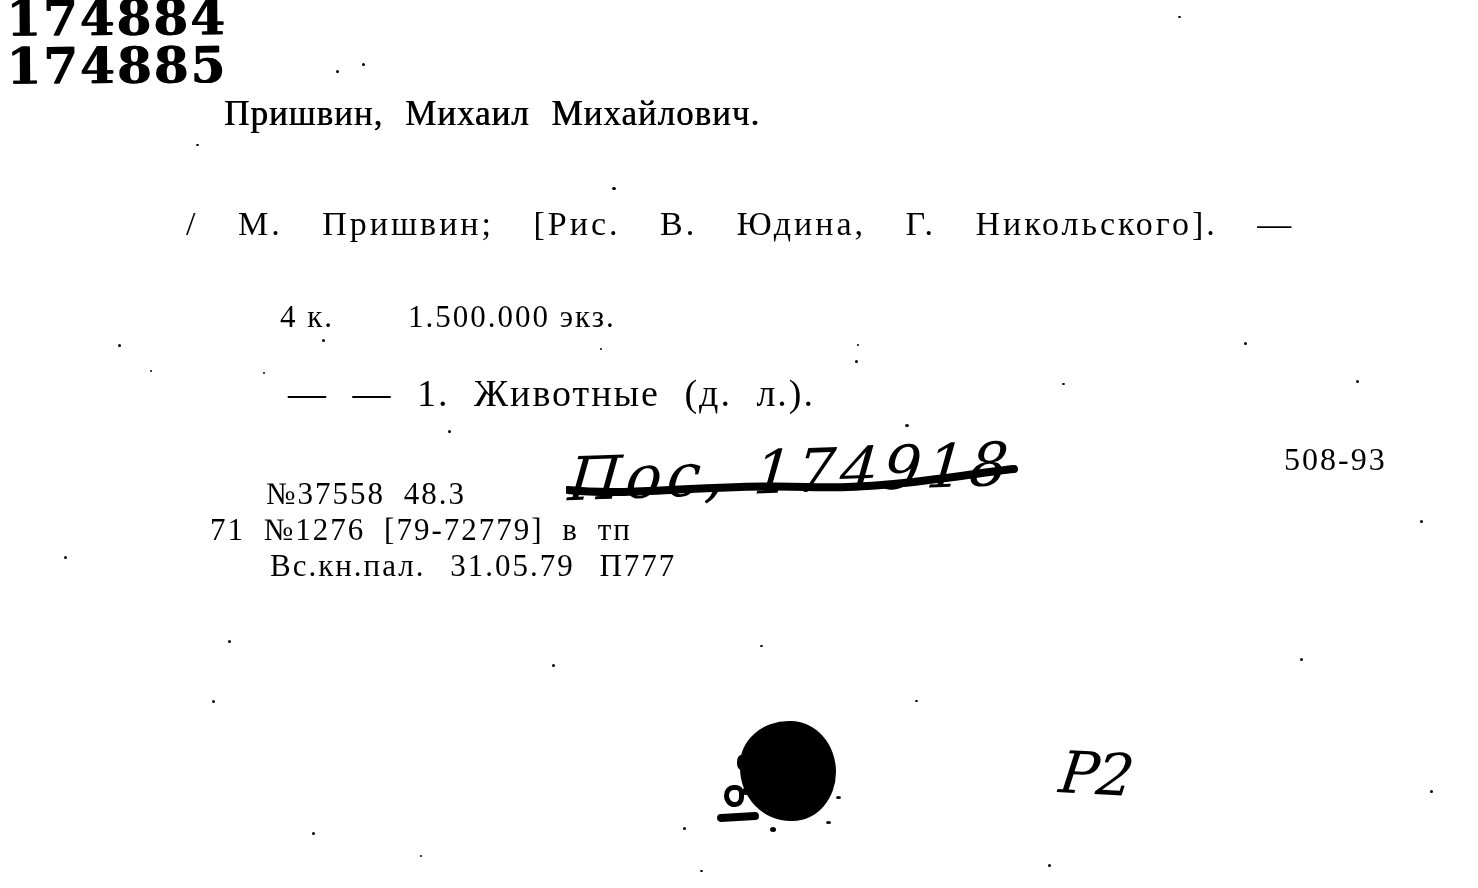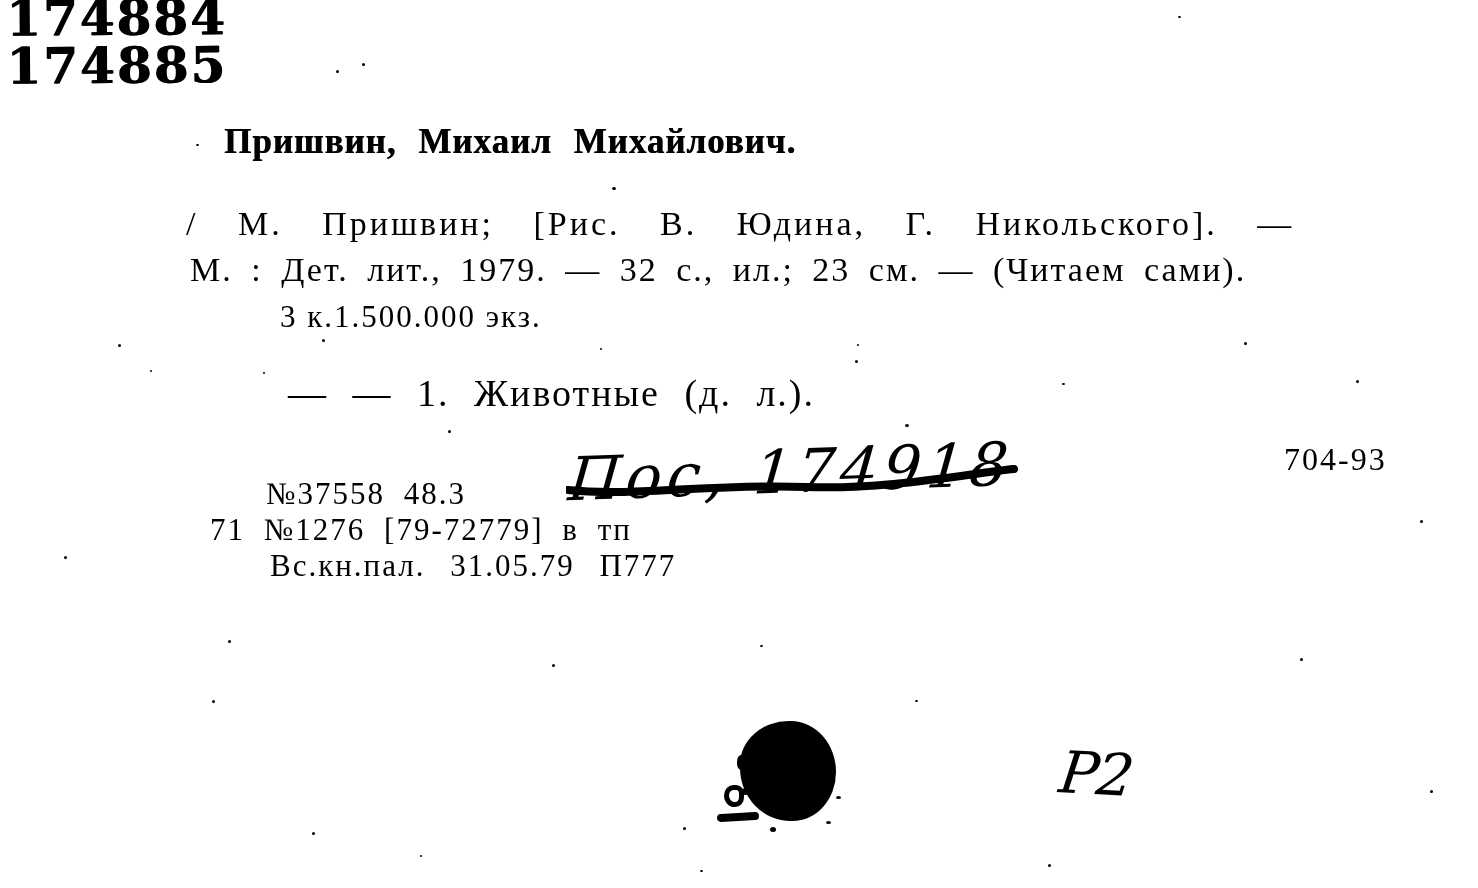--- a/index.html
+++ b/index.html
@@ -21,33 +21,33 @@
     font-weight: 700;
     font-size: 50px;
     line-height: 48px;
     letter-spacing: 2px;
     transform: rotate(-0.4deg);
     text-shadow: 1px 0 0 #000;
   }
 
   
   .author {
-    left: 224px; top: 122px;
-    font-size: 35px; font-weight: 700;
+    left: 224px; top: 94px;
+    font-size: 35px; font-weight: 400;
     letter-spacing: 1px; word-spacing: 12px;
     text-shadow: 0.6px 0 0 #000;
     text-align: right;
   }
   .body-line { font-size: 34px; line-height: 1; }
   .bl1 { left: 266px; top: 161px; letter-spacing: 2.5px; word-spacing: 20px; }
   .bl2 { left: 186px; top: 207px; letter-spacing: 3px;   word-spacing: 28px; }
   .bl3 { left: 190px; top: 253px; letter-spacing: 2px;   word-spacing: 8px;  }
 
   .price-row { left: 280px; top: 299px; font-size: 31px; letter-spacing: 2px; }
-  .price-row .runs { }
+  .price-row .runs { margin-left: 74px; }
 
   .tracing { left: 288px; top: 371px; font-size: 38px; letter-spacing: 2px; word-spacing: 13px; }
 
   .code-right { left: 1284px; top: 441px; font-size: 32px; letter-spacing: 2px; }
 
   .reg { font-size: 31px; letter-spacing: 2px; word-spacing: 9px; }
   .reg1 { left: 266px; top: 476px; text-align: center; }
   .reg2 { left: 210px; top: 512px; }
   .reg3 { left: 270px; top: 548px; word-spacing: 15px; }
 
@@ -98,29 +98,28 @@
 <div class="page">
 
   <div class="abs stamp">
     <div>174884</div>
     <div>174885</div>
   </div>
 
   <div class="abs author">Пришвин, Михаил Михайлович.</div>
 
   <div class="abs body-line bl2">/ М. Пришвин; [Рис. В. Юдина, Г. Никольского]. —</div>
-  <div class="abs body-line bl3">М. : Дет. лит., 1979. — 32 с., ил.; 23 см. — (Читаем сами).</div>
 
   <div class="abs price-row">
-    <span>3 к.</span><span class="runs">1.500.000 экз.</span>
+    <span>4 к.</span><span class="runs">1.500.000 экз.</span>
   </div>
 
   <div class="abs tracing">— — 1. Животные (д. л.).</div>
 
-  <div class="abs code-right">704-93</div>
+  <div class="abs code-right">508-93</div>
 
   <div class="abs reg reg1">№37558 48.3</div>
   <div class="abs reg reg2">71 №1276 [79-72779] в тп</div>
   <div class="abs reg reg3">Вс.кн.пал. 31.05.79 П777</div>
 
 
   <div class="abs hw-crossed">Пос, 174918</div>
   <svg class="strike-svg" viewBox="0 0 452 52" aria-hidden="true">
     <path d="M2,38 C70,45 150,31 240,35 C320,38 400,22 448,17" fill="none" stroke="#000" stroke-width="8" stroke-linecap="round"></path>
   </svg>

